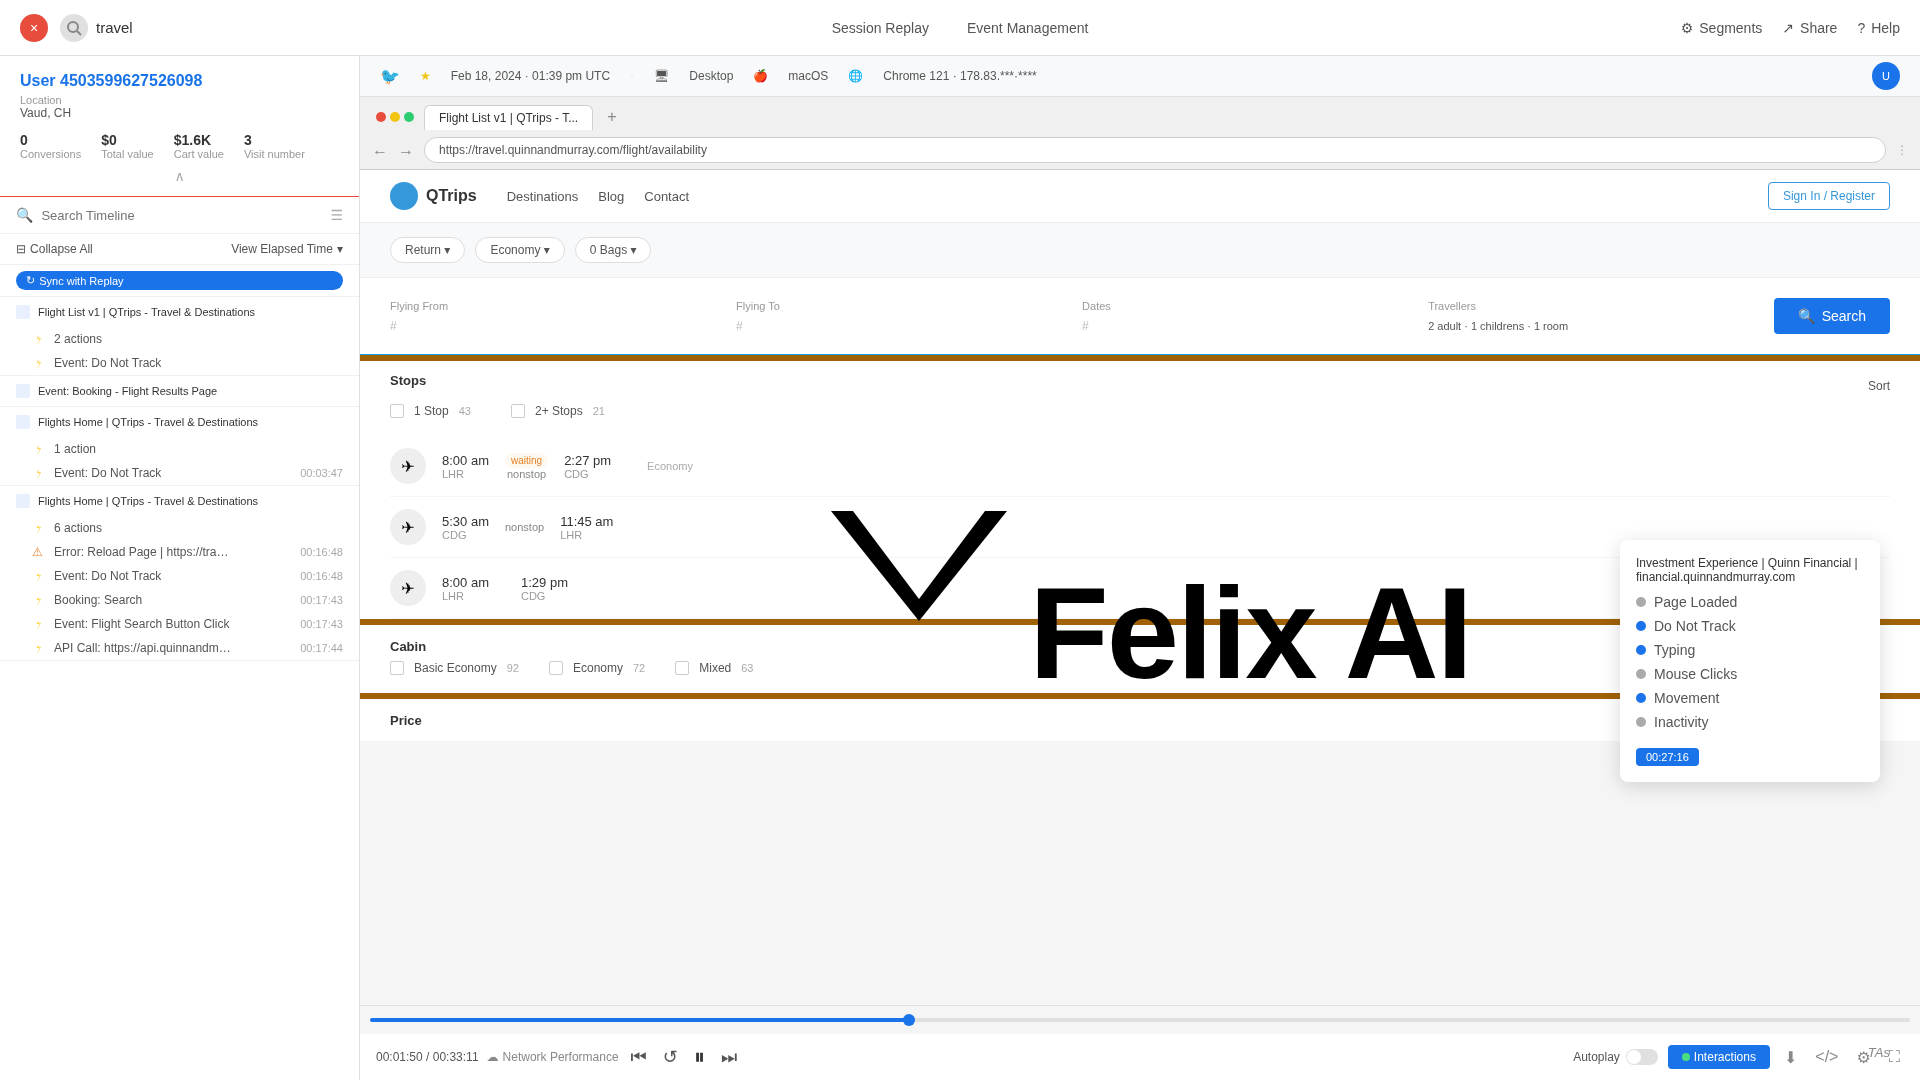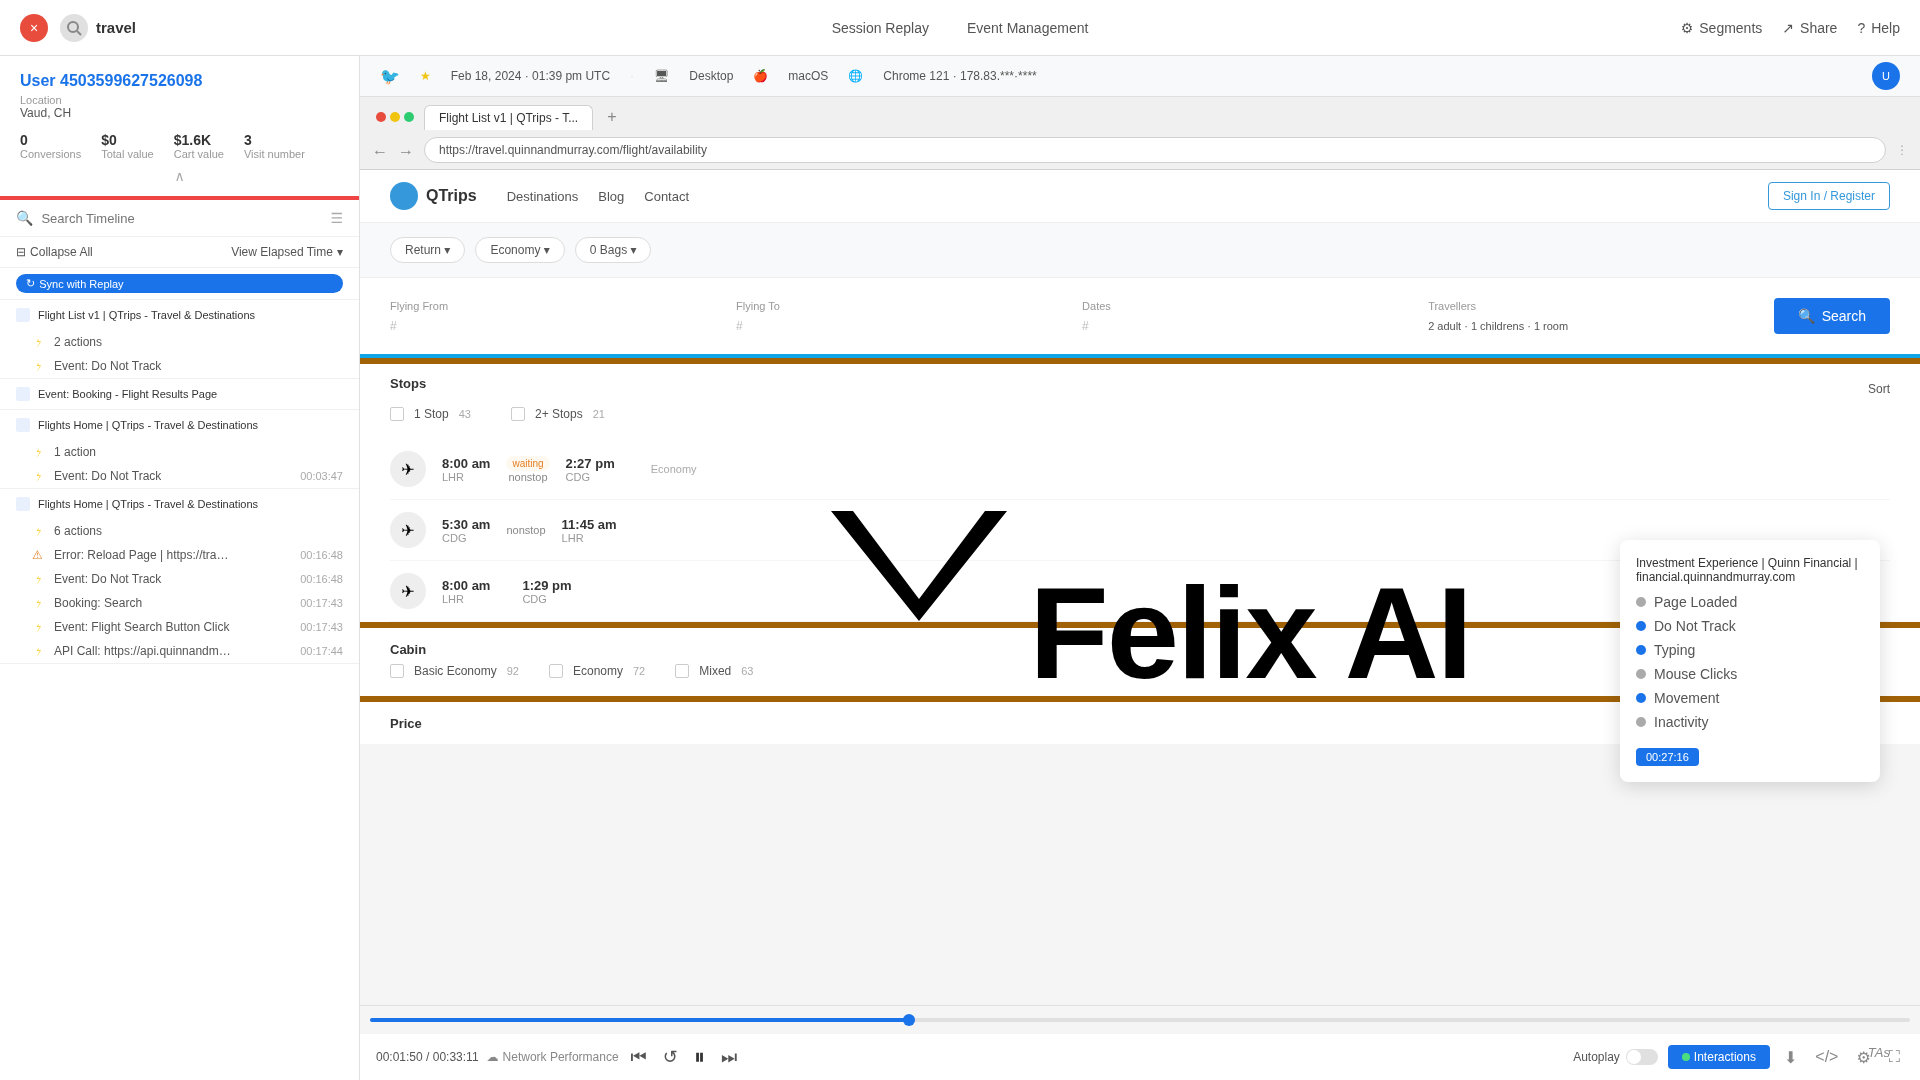--- a/index.html
+++ b/index.html
@@ -8,35 +8,35 @@
     
     .topbar {
       display: flex; align-items: center; height: 56px;
       background: #fff; border-bottom: 1px solid #e0e0e0;
       padding: 0 20px; position: relative; z-index: 10;
     }
     .topbar-close { width: 28px; height: 28px; background: #e74c3c; border-radius: 50%; display: flex; align-items: center; justify-content: center; cursor: pointer; margin-right: 12px; }
     .topbar-close span { color: #fff; font-size: 14px; }
     .topbar-logo { display: flex; align-items: center; gap: 8px; margin-right: 30px; }
     .topbar-logo-icon { width: 28px; height: 28px; background: #e0e0e0; border-radius: 50%; display: flex; align-items: center; justify-content: center; }
-    .topbar-search-text { font-size: 15px; color: #333; font-weight: 700; }
+    .topbar-search-text { font-size: 15px; color: #333; font-weight: 400; }
     .topbar-center { display: flex; gap: 30px; position: absolute; left: 50%; transform: translateX(-50%); }
     .topbar-nav { font-size: 14px; color: #555; cursor: pointer; padding: 6px 4px; }
     .topbar-right { margin-left: auto; display: flex; align-items: center; gap: 20px; }
     .topbar-right-item { display: flex; align-items: center; gap: 6px; font-size: 14px; color: #555; cursor: pointer; }
 
     
     .main-layout { display: flex; height: calc(1080px - 56px); }
 
     
     .sidebar {
       width: 360px; background: #fff; border-right: 1px solid #e0e0e0;
       display: flex; flex-direction: column; overflow: hidden; flex-shrink: 0;
     }
-    .user-header { padding: 16px 20px 12px; border-bottom: 4px solid #ef4444; }
+    .user-header { padding: 16px 20px 12px; border-bottom: 1px solid #ef4444; }
     .user-id { font-size: 16px; font-weight: 600; color: #1a73e8; margin-bottom: 4px; }
     .user-location-label { font-size: 11px; color: #999; }
     .user-location-val { font-size: 12px; color: #555; }
     .user-stats { display: flex; gap: 20px; margin-top: 12px; }
     .stat-item { display: flex; flex-direction: column; }
     .stat-val { font-size: 14px; font-weight: 600; color: #333; }
     .stat-label { font-size: 11px; color: #999; }
     .chevron-up { text-align: center; margin-top: 8px; color: #aaa; cursor: pointer; font-size: 14px; }
 
     .sidebar-search { padding: 10px 16px; border-bottom: 1px solid #f0f0f0; display: flex; align-items: center; gap: 8px; }
@@ -83,37 +83,37 @@
     .site-logo { display: flex; align-items: center; gap: 8px; font-size: 16px; font-weight: 600; color: #333; }
     .site-logo-icon { width: 28px; height: 28px; background: #3498db; border-radius: 50%; }
     .site-nav-links { display: flex; gap: 20px; }
     .site-nav-link { font-size: 13px; color: #555; }
     .site-nav-right { margin-left: auto; display: flex; align-items: center; gap: 10px; }
     .site-nav-btn { border: 1px solid #3498db; color: #3498db; font-size: 12px; padding: 6px 14px; border-radius: 4px; cursor: pointer; background: transparent; }
 
     .flight-search-bar { background: #f8f9fa; padding: 14px 30px; display: flex; gap: 10px; align-items: center; border-bottom: 1px solid #eee; }
     .flight-filter-btn { background: #fff; border: 1px solid #ddd; border-radius: 16px; padding: 5px 14px; font-size: 12px; color: #555; cursor: pointer; display: flex; align-items: center; gap: 4px; }
 
-    .flight-search-form { padding: 20px 30px; background: #fff; border-bottom: 4px solid #0ea5e9; }
+    .flight-search-form { padding: 20px 30px; background: #fff; border-bottom: 1px solid #0ea5e9; }
     .flight-form-row { display: flex; gap: 12px; align-items: flex-end; }
     .flight-field { flex: 1; }
     .flight-field label { font-size: 11px; color: #999; display: block; margin-bottom: 4px; }
     .flight-field .field-hash { font-size: 12px; color: #bbb; }
     .search-flight-btn { background: #1a73e8; color: #fff; border: none; border-radius: 4px; padding: 10px 24px; font-size: 14px; cursor: pointer; display: flex; align-items: center; gap: 6px; }
     .sort-btn { font-size: 12px; color: #555; cursor: pointer; }
 
     .stops-section, .cabin-section, .price-section { padding: 12px 30px; border-top: 6px solid #a16207; }
     .section-title { font-size: 13px; font-weight: 600; color: #333; margin-bottom: 10px; }
     .filter-option { display: flex; align-items: center; gap: 10px; margin-bottom: 6px; font-size: 12px; color: #555; }
     .filter-checkbox { width: 14px; height: 14px; border: 1px solid #ccc; border-radius: 2px; flex-shrink: 0; }
     .filter-count { margin-left: auto; font-size: 11px; color: #aaa; }
 
     .flight-row { display: flex; align-items: center; padding: 12px 0; border-bottom: 1px solid #f5f5f5; gap: 16px; }
     .flight-airline-logo { width: 36px; height: 36px; background: #eee; border-radius: 50%; flex-shrink: 0; display: flex; align-items: center; justify-content: center; }
-    .flight-time { font-size: 13px; font-weight: 700; color: #333; }
+    .flight-time { font-size: 13px; font-weight: 400; color: #333; }
     .flight-code { font-size: 11px; color: #999; }
     .flight-duration { font-size: 11px; color: #888; text-align: center; }
     .flight-stops-badge { font-size: 10px; color: #e67e22; background: #fef9f0; padding: 2px 6px; border-radius: 8px; }
 
     
     .felix-overlay {
       position: absolute; top: 0; left: 0; right: 0; bottom: 0;
       display: flex; align-items: center; justify-content: center;
       z-index: 50; pointer-events: none;
     }

